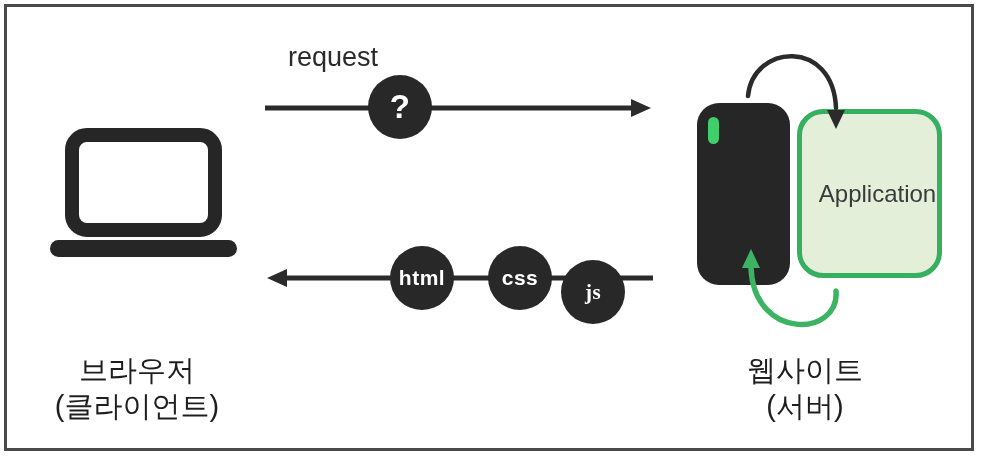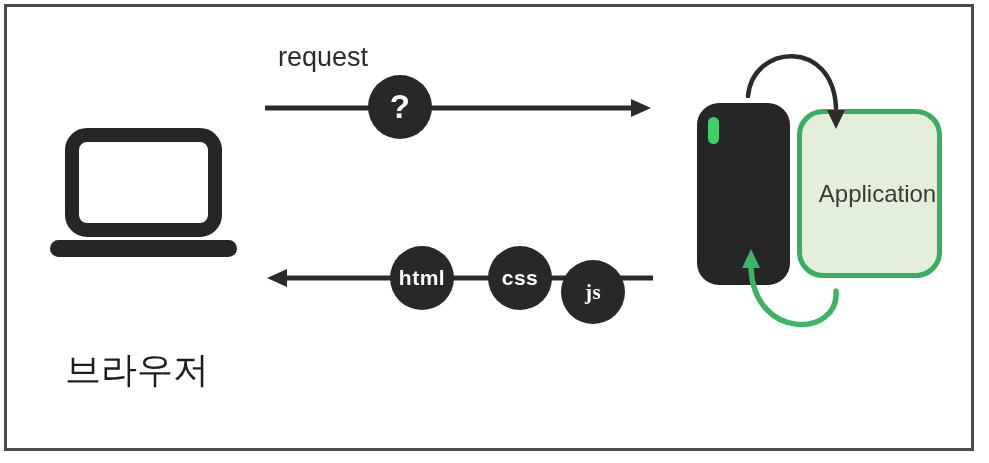--- a/index.html
+++ b/index.html
@@ -67,21 +67,21 @@
     align-items: center;
     justify-content: center;
     font-weight: bold;
     font-size: 21px;
     letter-spacing: 0.5px;
   }
   .node.question { font-size: 33px; }
   
   .flow-label {
     position: absolute;
-    text-align: left;
+    text-align: right;
     font-size: 27px;
     color: #2b2b2b;
   }
   
   .server-box {
     position: absolute;
     left: 697px;
     top: 103px;
     width: 93px;
     height: 182px;
@@ -115,21 +115,21 @@
   }
   .app-label {
     font-size: 24px;
     color: #3a3a3a;
   }
   
   .caption {
     position: absolute;
     width: 220px;
     text-align: center;
-    font-size: 36px;
+    font-size: 29px;
     line-height: 36px;
     color: #1e1e1e;
   }
   .caption-client { left: 27px; top: 352px; }
   .caption-server { left: 695px; top: 352px; }
 </style>
 </head>
 <body>
 
 <div class="canvas">
@@ -173,16 +173,19 @@
 
   <div class="node question" style="left:368px; top:75px;">?</div>
   <div class="node" style="left:390px; top:246px;text-align:right;">html</div>
   <div class="node" style="left:488px; top:246px;">css</div>
   <div class="node" style="left:561px; top:260px;font-family:Liberation Serif, serif;">js</div>
 
   <div class="flow-label" style="left:278px; top:42px; width:100px;">request</div>
 
   <div class="caption caption-client">
     <div>브라우저</div>
+    <div>(클라이언트)</div>
   </div>
   <div class="caption caption-server">
+    <div>웹사이트</div>
+    <div>(서버)</div>
   </div>
 </div>
 
 </body></html>

